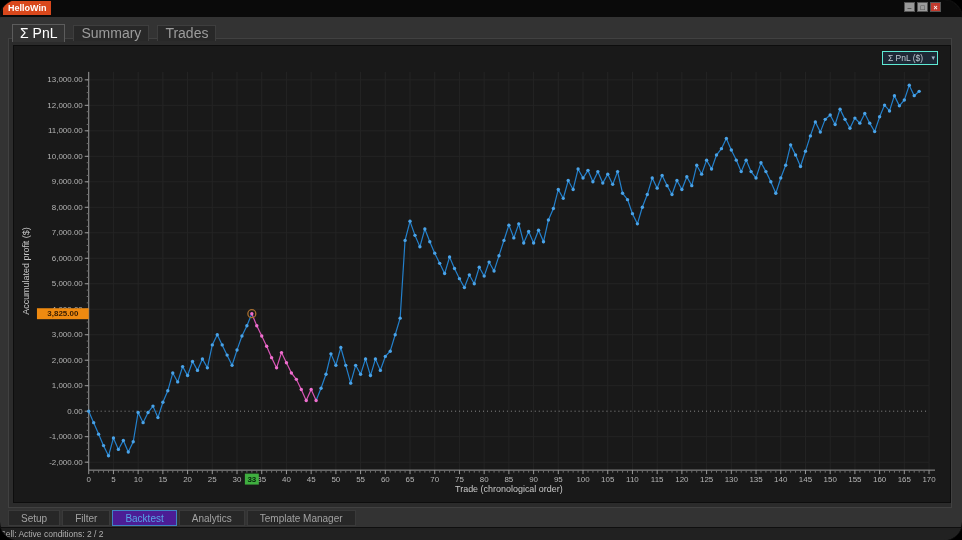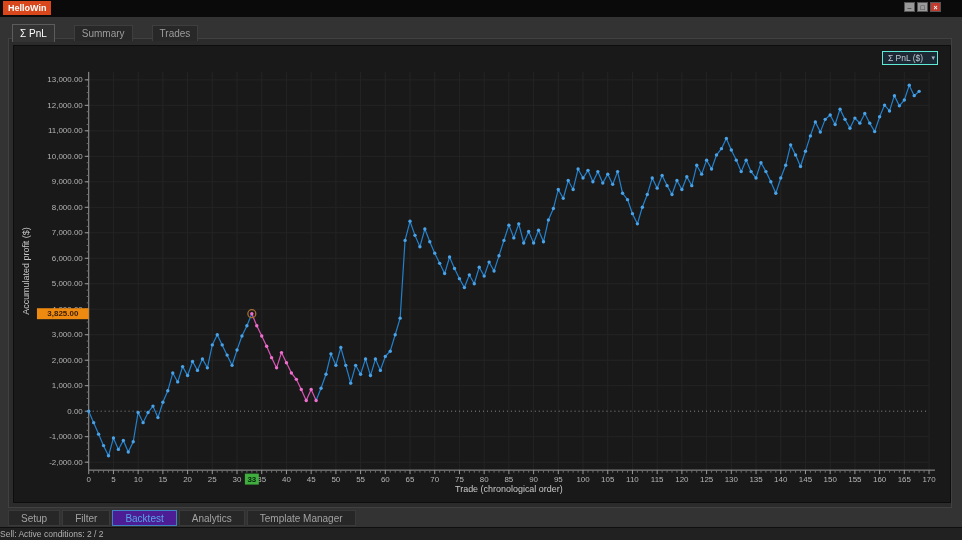--- a/index.html
+++ b/index.html
@@ -1,29 +1,29 @@
 <!DOCTYPE html>
 <html><head>
 <meta charset="utf-8">
 <style>
   html,body{margin:0;padding:0;background:#000;}
   .window{position:relative;width:962px;height:540px;background:#333;overflow:hidden;
-          font-family:"Liberation Sans","DejaVu Sans",sans-serif;outline:1px solid #101010;}
+          font-family:"Liberation Sans","DejaVu Sans",sans-serif;outline:1px solid #101010;border-radius:18px;}
   
   .titlebar{position:absolute;left:0;top:0;width:100%;height:17px;background:#0a0a0a;}
   .app-title{position:absolute;left:3px;top:1px;height:14px;line-height:14px;background:#d9481c;
              color:#fff;font-size:9px;font-weight:bold;padding:0 5px;}
   .winbtns{position:absolute;right:21px;top:2px;display:flex;gap:2px;}
   .winbtn{width:11px;height:10px;background:#9a9a9a;border:1px solid #555;color:#1a1a1a;
           font-size:7px;line-height:9px;text-align:center;box-sizing:border-box;}
   .winbtn.close{background:#c23b2e;color:#fff;font-weight:bold;}
   
   .top-tabs{position:absolute;left:12px;top:23px;display:flex;align-items:flex-end;z-index:3;}
-  .ttab{height:15px;line-height:15px;padding:0 7px;font-size:10px;color:#9c9c9c;background:#282828;
-        border:1px solid #3e3e3e;border-bottom:none;margin-right:19px;}
+  .ttab{height:15px;line-height:15px;padding:0 7px;font-size:14px;color:#9c9c9c;background:#282828;
+        border:1px solid #3e3e3e;border-bottom:none;margin-right:8px;}
   .ttab.selected{height:17px;line-height:17px;color:#fff;background:#333;border-color:#5c5c5c;
                  position:relative;top:1px;z-index:4;}
   
   .panel{position:absolute;left:8px;top:38px;width:944px;height:470px;background:#2b2b2b;
          border:1px solid #414141;box-sizing:border-box;}
   .chart-card{position:absolute;left:4px;top:6px;width:938px;height:458px;background:#191919;
               border:1px solid #0d0d0d;box-sizing:border-box;}
   .chart-card svg{position:absolute;left:0;top:0;width:100%;height:100%;}
   
   .dropdown{position:absolute;right:12px;top:5px;width:56px;height:14px;background:#1d2835;

